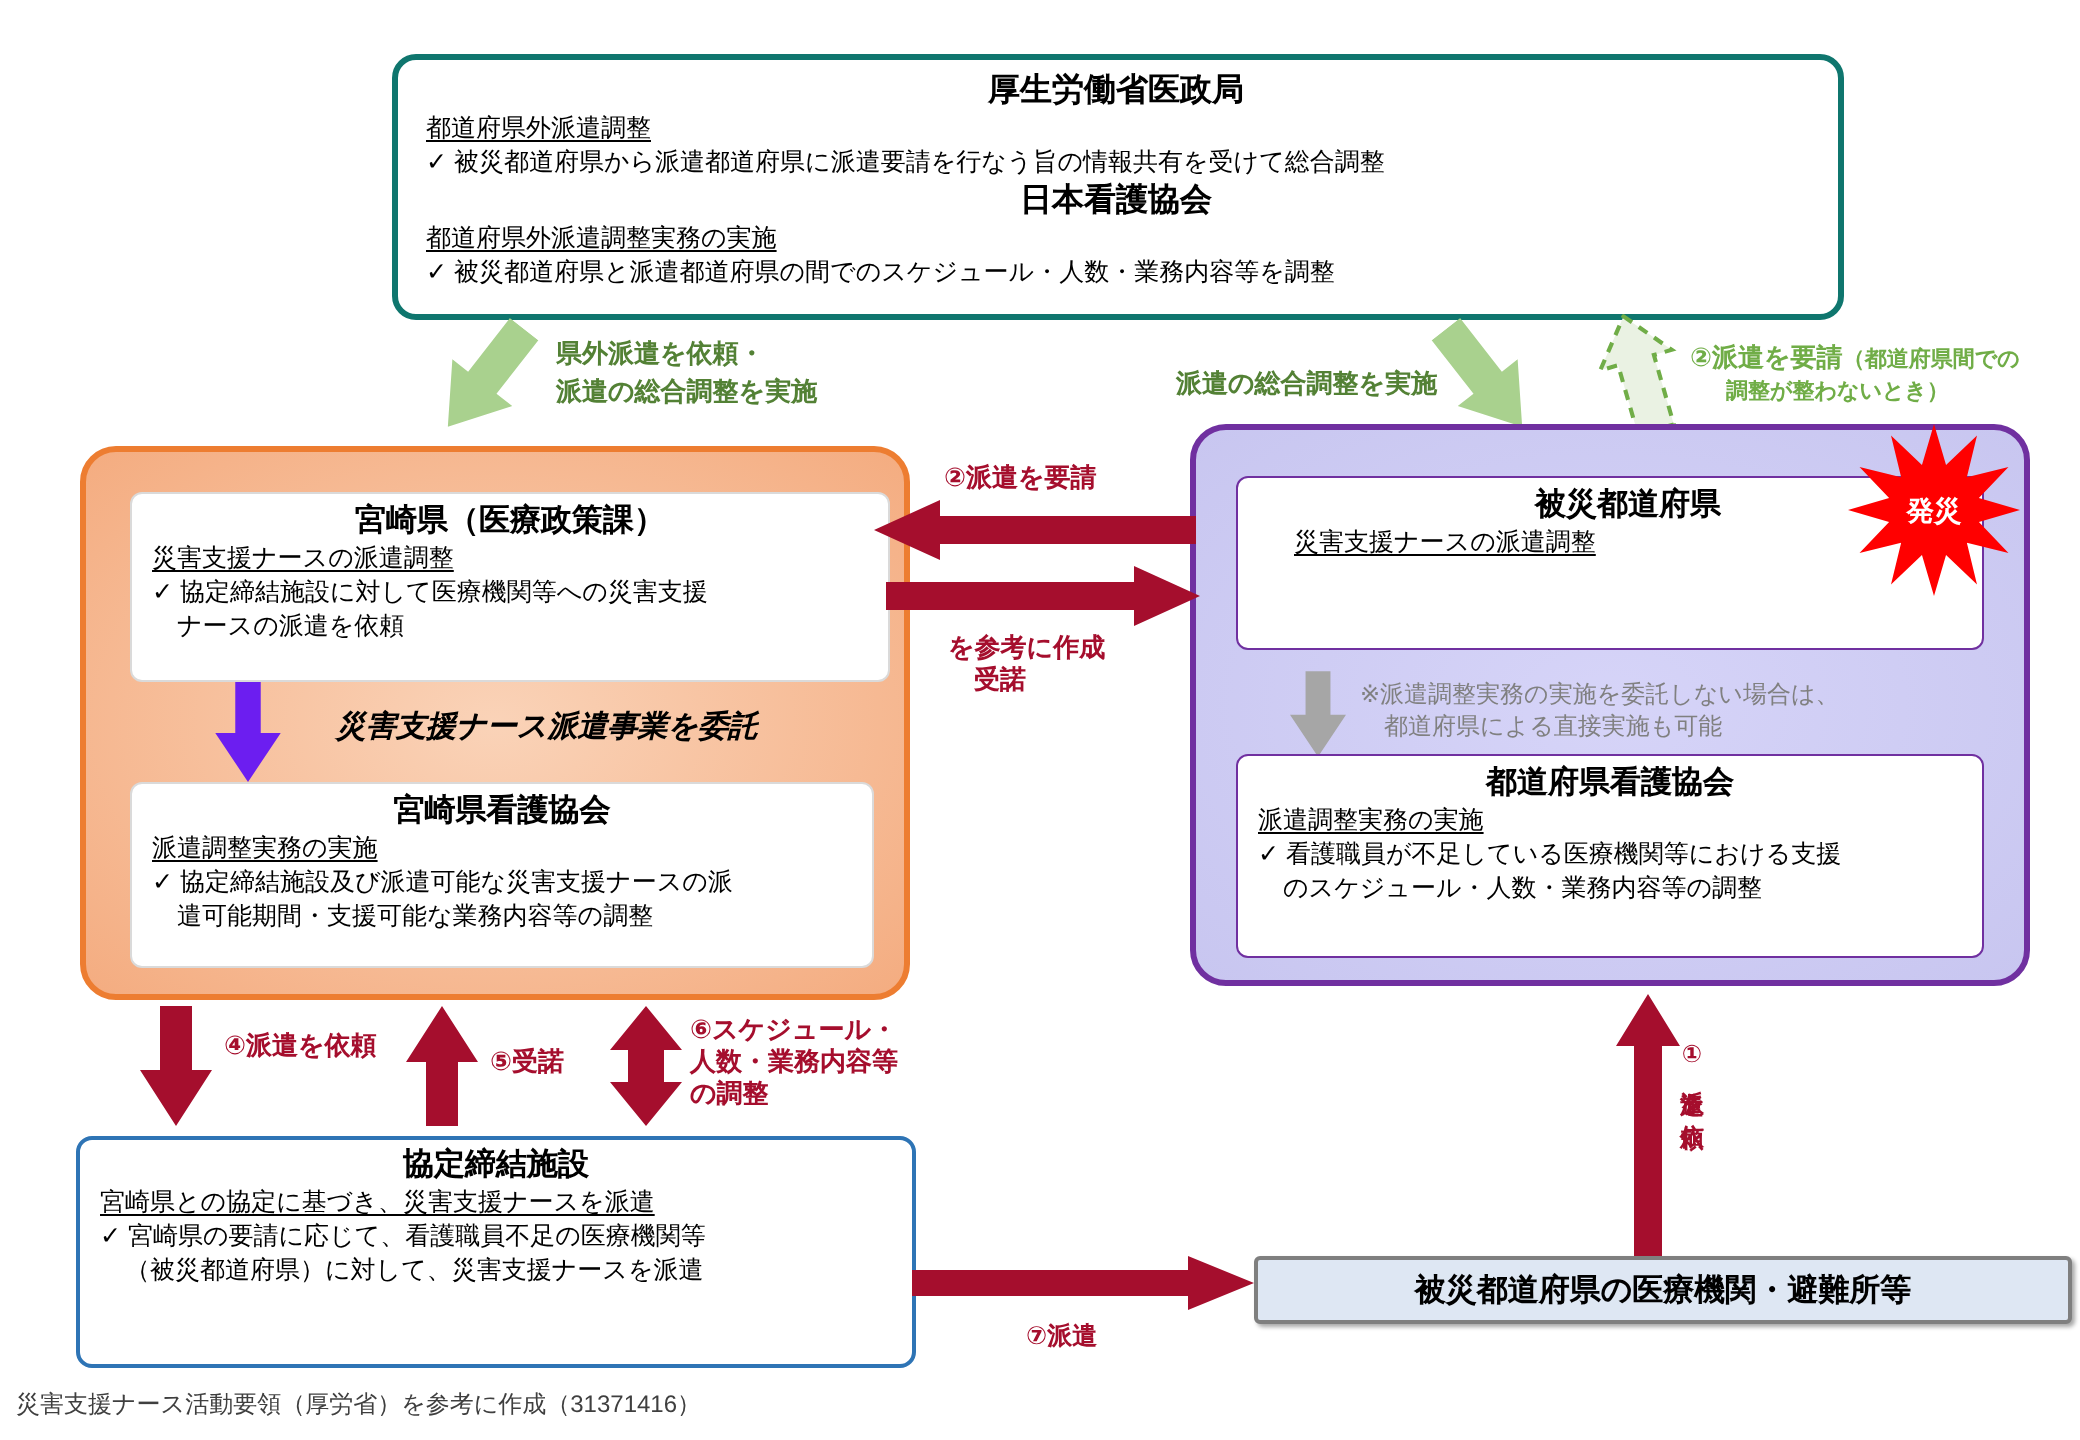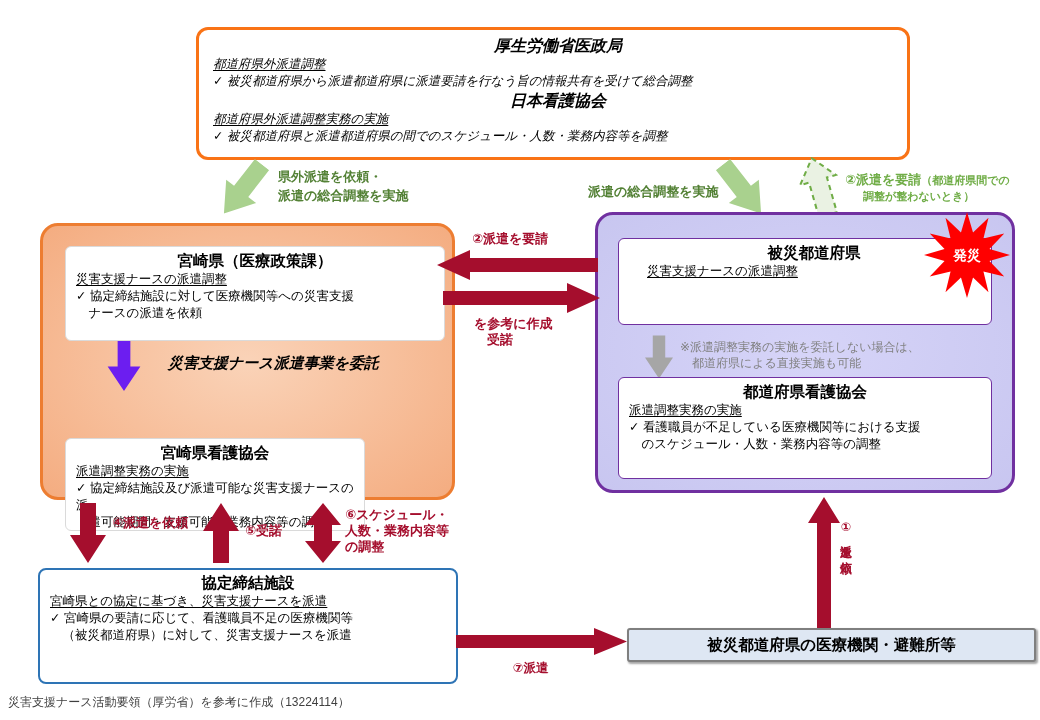--- a/index.html
+++ b/index.html
@@ -1,21 +1,21 @@
 <!DOCTYPE html>
 <html><head>
 <meta charset="utf-8">
 <style>
   html,body{margin:0;padding:0;background:#fff;}
   body{font-family:"Liberation Sans","DejaVu Sans",sans-serif;}
   .diagram{position:relative;width:1040px;height:720px;background:#fff;overflow:hidden;}
   .abs{position:absolute;}
   .pre{white-space:pre-line;}
   
-  .top-box{left:196px;top:27px;width:690px;height:122px;border:3px solid #f97316;border-radius:12px;background:#fff;padding:5px 4px 0 14px;box-sizing:content-box;font-style:italic;}
+  .top-box{left:196px;top:27px;width:690px;height:122px;border:3px solid #0f766e;border-radius:12px;background:#fff;padding:5px 16px 0 14px;box-sizing:content-box;}
   .org-title{font-weight:bold;font-size:16px;color:#000;text-align:center;line-height:21px;}
   .role{font-size:12.5px;color:#000;text-decoration:underline;text-underline-offset:2px;line-height:17px;}
   .detail{font-size:12.5px;color:#000;line-height:17px;}
   
   .orange-box{left:40px;top:223px;width:415px;height:277px;border:3px solid #ED7D31;border-radius:18px;background:radial-gradient(ellipse at center,#FAD3B8 0%,#F4AC80 100%);box-sizing:border-box;}
   .inner-white{position:absolute;background:#fff;border:1px solid #DADADA;border-radius:6px;padding:3px 10px 0 10px;box-sizing:border-box;}
   .inner-title{font-weight:bold;font-size:15.5px;text-align:center;line-height:21px;color:#000;}
   
   .purple-box{left:595px;top:212px;width:420px;height:281px;border:3px solid #7030A0;border-radius:18px;background:radial-gradient(ellipse at center,#D6D4F8 0%,#C8C6F0 100%);box-sizing:border-box;}
   .inner-purple{border:1.5px solid #7030A0;}
@@ -83,21 +83,21 @@
       <div class="role">災害支援ナースの派遣調整</div>
       <div class="detail pre">✓ 協定締結施設に対して医療機関等への災害支援
 　ナースの派遣を依頼</div>
     </div>
     <div class="abs" style="left:62px;top:115px;width:38px;height:50px;">
       <svg width="38" height="50" viewBox="0 0 36 55">
         <polygon points="11,0 25,0 25,28 36,28 18,55 0,28 11,28" fill="#6C1EF0"></polygon>
       </svg>
     </div>
     <div class="abs black-label" style="left:125px;top:128px;">災害支援ナース派遣事業を委託</div>
-    <div class="inner-white" style="left:22px;top:165px;width:300px;height:93px;margin-top:47px;">
+    <div class="inner-white" style="left:22px;top:165px;width:372px;height:93px;">
       <div class="inner-title">宮崎県看護協会</div>
       <div class="role">派遣調整実務の実施</div>
       <div class="detail pre">✓ 協定締結施設及び派遣可能な災害支援ナースの派
 　遣可能期間・支援可能な業務内容等の調整</div>
     </div>
   </div>
 
   <div class="abs purple-box">
     <div class="inner-white inner-purple" style="left:20px;top:23px;width:374px;height:87px;padding-left:28px;">
       <div class="inner-title">被災都道府県</div>
@@ -178,15 +178,15 @@
     <div>被災都道府県の医療機関・避難所等</div>
   </div>
 
   <div class="abs" style="left:808px;top:497px;">
     <svg width="32" height="131" viewBox="0 0 32 131">
       <polygon points="16,0 32,26 23,26 23,131 9,131 9,26 0,26" fill="#A50E2D"></polygon>
     </svg>
   </div>
   <div class="abs red-label vert" style="left:838px;top:520px;height:110px;font-size:12px;">①派遣を依頼</div>
 
-  <div class="abs footnote">災害支援ナース活動要領（厚労省）を参考に作成（13224114）</div>
+  <div class="abs footnote">災害支援ナース活動要領（厚労省）を参考に作成（31371416）</div>
 
 </div>
 
 </body></html>

